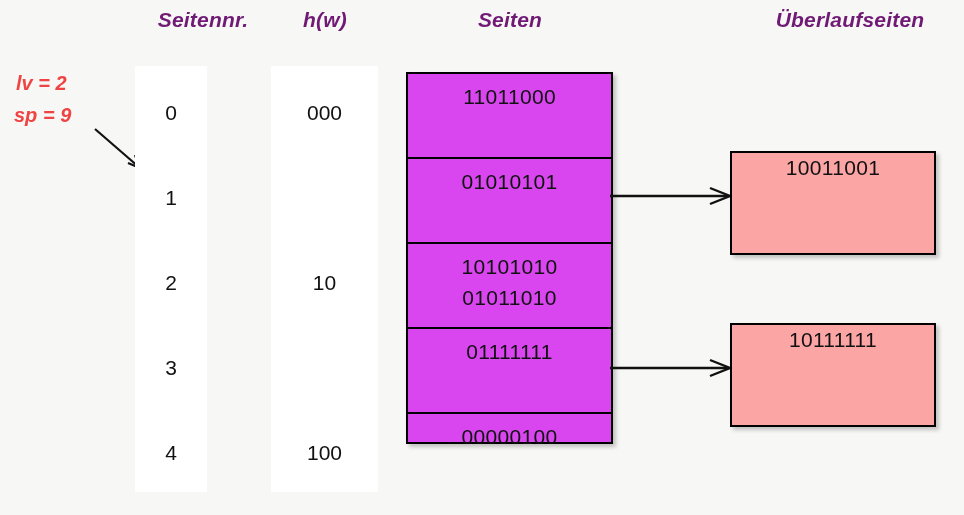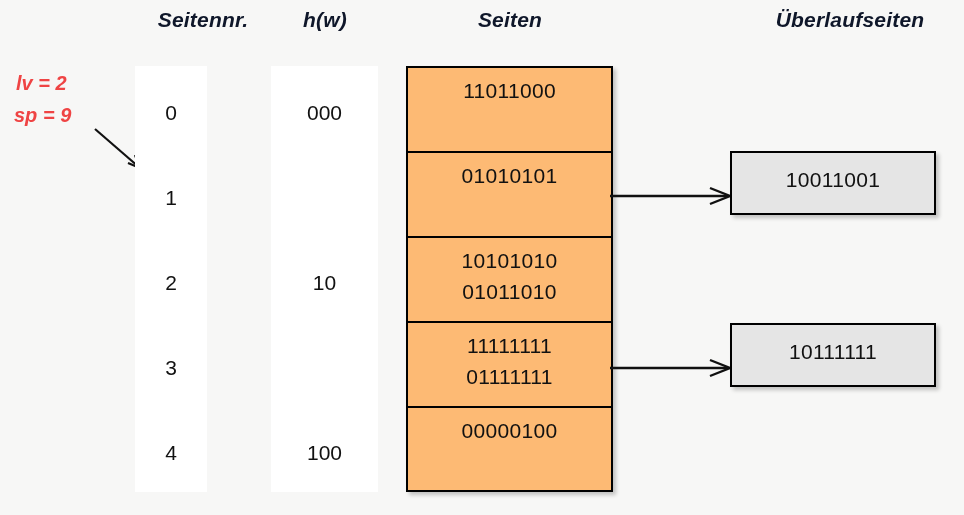--- a/index.html
+++ b/index.html
@@ -24,21 +24,21 @@
     height: 515px;
   }
 
   
   .col-header {
     position: absolute;
     font-style: italic;
     font-weight: 600;
     font-size: 21px;
     letter-spacing: 0.2px;
-    color: #0f172a;
+    color: #701a75;
     white-space: nowrap;
     text-align: center;
   }
   #hdr-seitennr { left: 118px; top: 8px; width: 170px; }
   #hdr-hw       { left: 250px; top: 8px; width: 150px; }
   #hdr-seiten   { left: 425px; top: 8px; width: 170px; }
   #hdr-ueber    { left: 705px; top: 8px; width: 290px; }
 
   
   .annot {
@@ -80,24 +80,24 @@
     font-weight: 500;
     color: #111111;
     height: 28px;
     line-height: 28px;
   }
 
   
   #pages-table {
     position: absolute;
     left: 406px;
-    top: 66px;
+    top: 72px;
     width: 207px;
-    height: 426px;
-    background: #fdba74;
+    height: 372px;
+    background: #d946ef;
     border: 2.5px solid #000000;
     box-sizing: border-box;
     box-shadow: 3px 3px 4px rgba(0,0,0,0.22);
   }
   .page-cell {
     position: absolute;
     left: 0;
     width: 100%;
     box-sizing: border-box;
     border-bottom: 2.5px solid #000000;
@@ -111,27 +111,27 @@
     line-height: 31px;
     color: #111111;
     letter-spacing: 0.3px;
   }
 
   
   .overflow-box {
     position: absolute;
     left: 730px;
     width: 206px;
-    height: 64px;
-    background: #e5e5e5;
+    height: 104px;
+    background: #fca5a5;
     border: 2.5px solid #000000;
     box-sizing: border-box;
     box-shadow: 3px 3px 4px rgba(0,0,0,0.22);
     text-align: center;
-    padding-top: 12px;
+    padding-top: 0;
   }
   #overflow-0 { top: 151px; }
   #overflow-1 { top: 323px; }
   .overflow-line {
     font-size: 21px;
     font-weight: 500;
     line-height: 30px;
     color: #111111;
     letter-spacing: 0.3px;
   }
@@ -184,21 +184,20 @@
       <div class="page-line">11011000</div>
     </div>
     <div class="page-cell" style="top:85px;  height:85px">
       <div class="page-line">01010101</div>
     </div>
     <div class="page-cell" style="top:170px; height:85px">
       <div class="page-line">10101010</div>
       <div class="page-line">01011010</div>
     </div>
     <div class="page-cell" style="top:255px; height:85px">
-      <div class="page-line">11111111</div>
       <div class="page-line">01111111</div>
     </div>
     <div class="page-cell last" style="top:340px; height:81px">
       <div class="page-line">00000100</div>
     </div>
   </div>
 
   <svg class="connector" id="connector-0" viewBox="0 0 126 24">
     <line x1="0" y1="12" x2="118" y2="12" stroke="#111111" stroke-width="2.4"></line>
     <path d="M 100 4 L 120 12 L 100 20" stroke="#111111" stroke-width="2.4" fill="none"></path>

